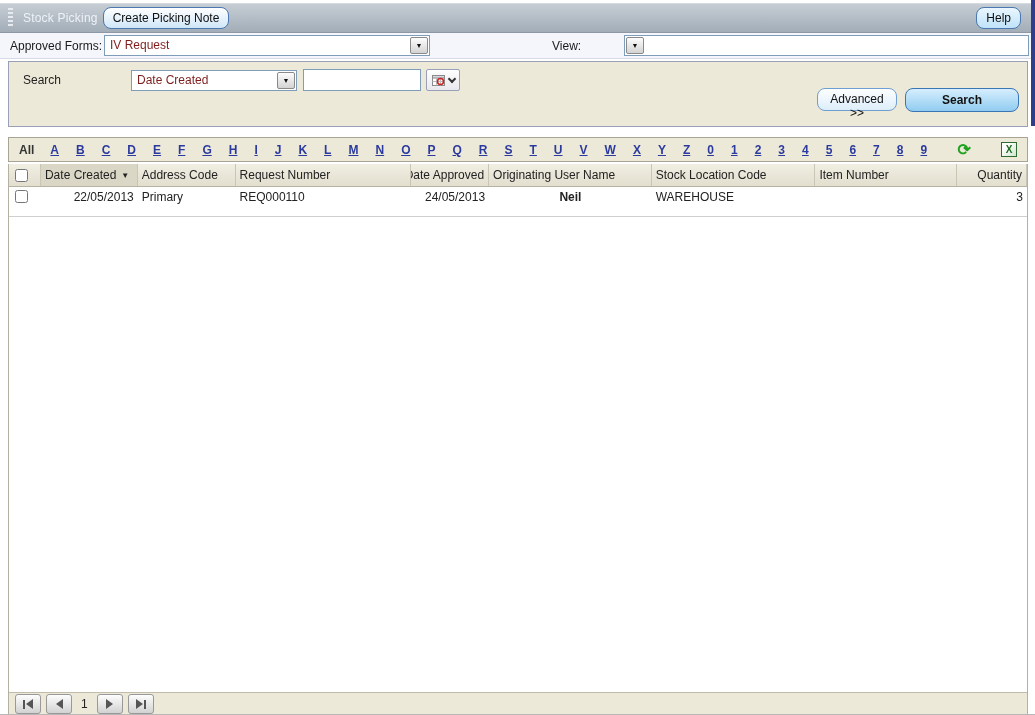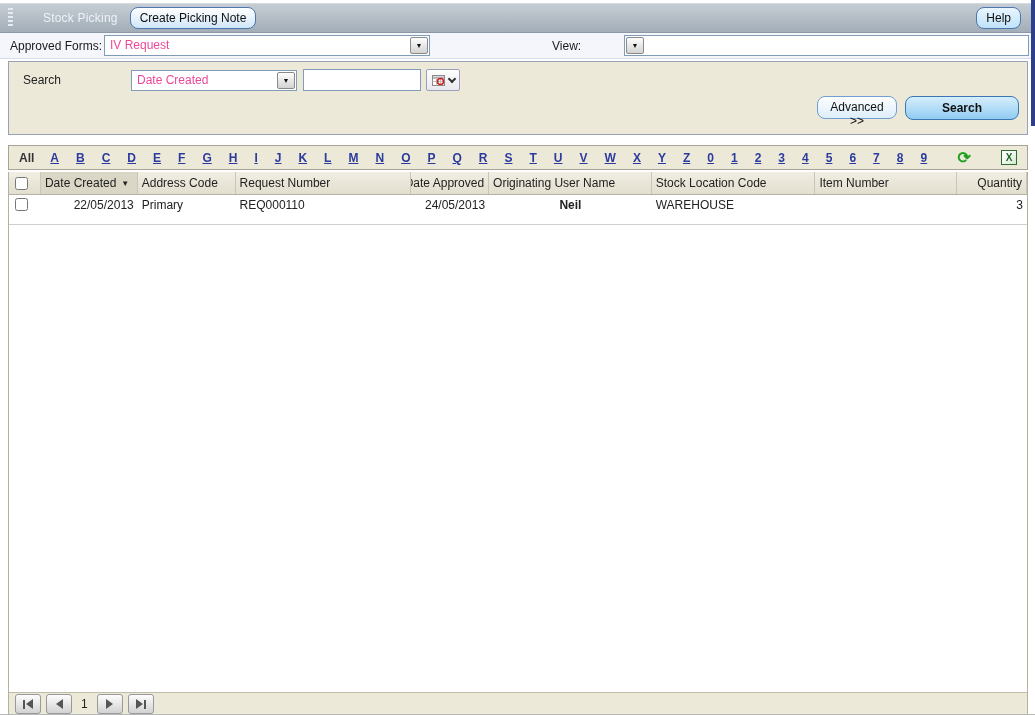--- a/index.html
+++ b/index.html
@@ -8,46 +8,46 @@
 
   .app { position:relative; width:1035px; height:715px; background:#fff; overflow:hidden;
          border-bottom:1px solid #b8b8b8; padding-top:3px; }
   .navy-edge { position:absolute; top:0; right:0; width:4px; height:126px; background:#2d3f8c; }
 
   
   .tabstrip { height:30px; background:linear-gradient(#c6cdd4,#a2adb8); display:flex; align-items:center;
               border-top:1px solid #d4dae0; border-bottom:1px solid #8d98a4; padding:0 6px; }
   .grip { width:5px; height:20px; margin:0 8px 0 2px;
           background:repeating-linear-gradient(to bottom,#e7ebef 0 2px, rgba(0,0,0,0) 2px 4px); }
-  .tab-active { color:#eef2f7; padding:0 12px 0 2px; letter-spacing:.2px;margin-left:20px; }
+  .tab-active { color:#eef2f7; padding:0 5px 0 2px; letter-spacing:.2px; }
   .btn { font-family:"Liberation Sans",sans-serif; font-size:12px; color:#111;
          border:1px solid #4b78b0; border-radius:8px; background:linear-gradient(#ffffff,#cfe6f8);
          padding:3px 9px; cursor:pointer; }
   .help-btn { margin-left:auto; margin-right:8px; background:linear-gradient(#eaf6ff,#bfe2f9); }
 
   
   .filter-row { height:26px; background:#f4f6fc; display:flex; align-items:center; padding:0 4px;
                 border-bottom:1px solid #d7dbe8; }
   .lbl { color:#1a1a1a; }
   .lbl-request { width:100px; padding-left:6px; }
   .lbl-view { margin-left:122px; width:62px; }
 
   .combo { display:flex; align-items:stretch; background:#fff; border:1px solid #7f9db9; height:21px; }
-  .combo-text { flex:1; padding:2px 5px; white-space:nowrap; overflow:hidden; color:#ec4899; }
+  .combo-text { flex:1; padding:2px 5px; white-space:nowrap; overflow:hidden; color:#7f1d1d; }
   .combo-btn { width:18px; margin:1px; border:1px solid #8a8a8a; border-radius:2px;
                background:linear-gradient(#fdfdfd,#d3d3d3); display:flex; align-items:center; justify-content:center;
                cursor:pointer; }
   .dd-arrow { font-size:7px; color:#111; line-height:1; }
   .combo-request { width:326px; }
   .combo-view { flex:1; margin-left:10px; margin-right:2px; }
 
   
   .content { margin-left:8px; width:1020px; display:flex; flex-direction:column; height:656px; }
 
-  .search-panel { margin-top:2px; height:74px; background:#ece9d8; border:1px solid #9aa0b8; position:relative;padding-left:8px; }
+  .search-panel { margin-top:2px; height:66px; background:#ece9d8; border:1px solid #9aa0b8; position:relative;padding-left:8px; }
   .sp-row1 { position:absolute; top:7px; left:0; right:0; display:flex; align-items:center; }
   .search-lbl { margin-left:14px; width:96px; }
   .combo-field { width:166px; margin-left:12px; background:#fff; }
   .search-input { margin-left:6px; width:118px; height:22px; border:1px solid #7f9db9; padding:2px 4px;
                   font-family:"Liberation Sans",sans-serif; font-size:12px; }
   .cal-btn { margin-left:5px; width:34px; height:22px; background:linear-gradient(#ffffff,#e8e8ee);
              border:1px solid #9aa0b8; border-radius:2px; display:flex; align-items:center; justify-content:center;
              gap:3px; cursor:pointer; }
   .chev { width:6px; height:6px; border-right:2px solid #333; border-bottom:2px solid #333;
           transform:rotate(45deg); margin-top:-3px; }

